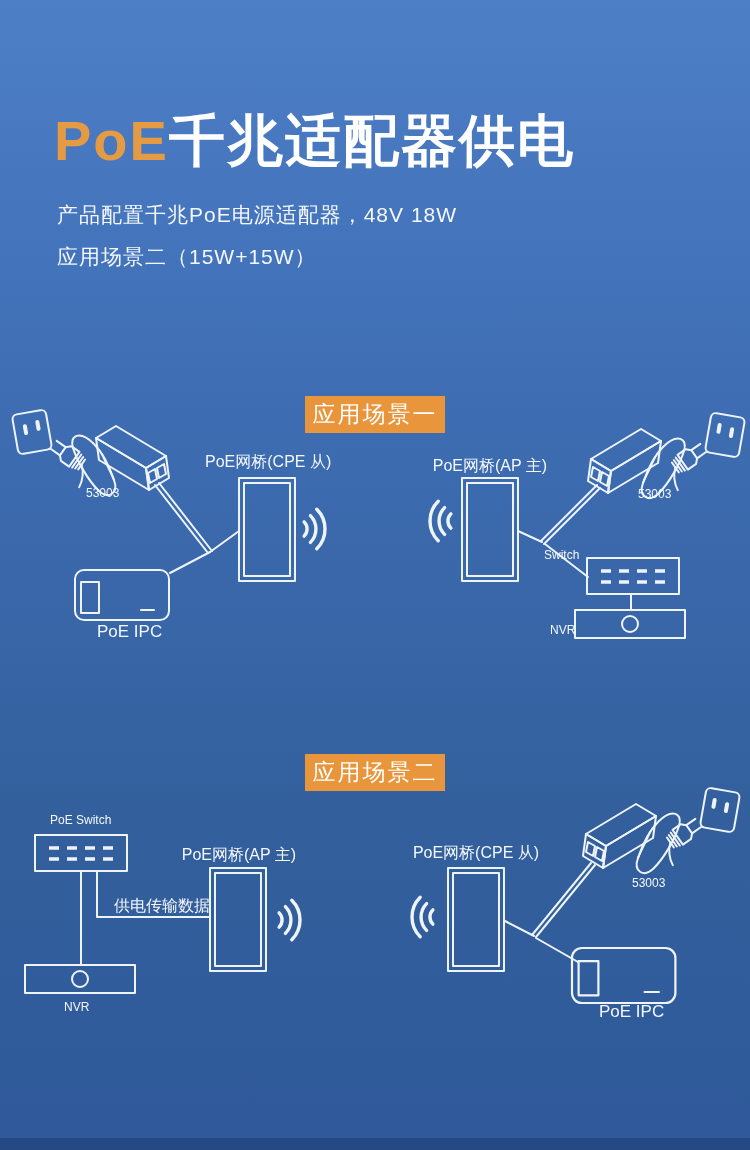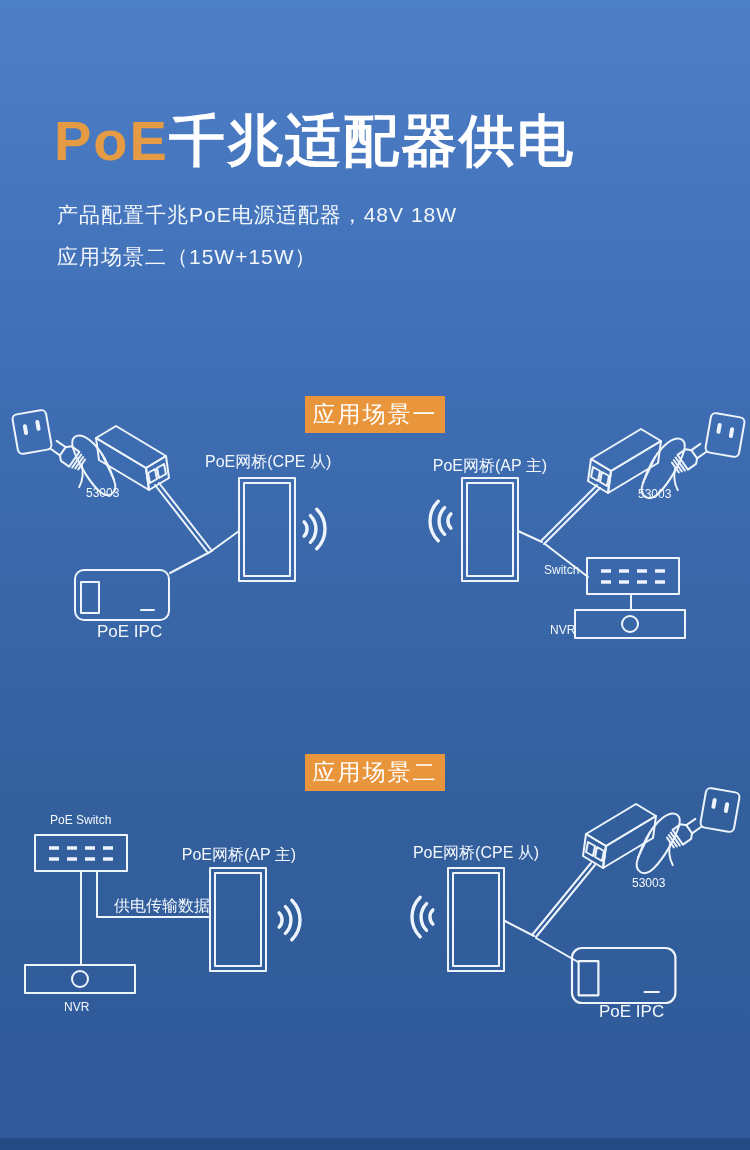--- a/index.html
+++ b/index.html
@@ -170,21 +170,21 @@
   <p class="subtitle l2">应用场景二（15W+15W）</p>
 
   <div class="badge one">应用场景一</div>
   <div class="badge two">应用场景二</div>
 
   <span class="lbl" style="left:86px;  top:486px;">53003</span>
   <span class="lbl sm ctr" style="left:205px; top:452px; width:122px;">PoE网桥(CPE 从)</span>
   <span class="lbl" style="left:97px;  top:622px; font-size:17px;">PoE IPC</span>
   <span class="lbl sm ctr" style="left:430px; top:456px; width:120px;">PoE网桥(AP 主)</span>
   <span class="lbl" style="left:638px; top:487px;">53003</span>
-  <span class="lbl" style="left:544px; top:563px;text-align:right;">Switch</span>
+  <span class="lbl" style="left:544px; top:548px;text-align:right;">Switch</span>
   <span class="lbl" style="left:550px; top:623px;">NVR</span>
 
   <span class="lbl" style="left:50px;  top:813px;">PoE Switch</span>
   <span class="lbl sm" style="left:114px; top:896px;">供电传输数据</span>
   <span class="lbl" style="left:64px;  top:1000px;">NVR</span>
   <span class="lbl sm ctr" style="left:179px; top:845px; width:120px;">PoE网桥(AP 主)</span>
   <span class="lbl sm ctr" style="left:411px; top:843px; width:130px;">PoE网桥(CPE 从)</span>
   <span class="lbl" style="left:632px; top:876px;">53003</span>
   <span class="lbl" style="left:599px; top:1002px; font-size:17px;">PoE IPC</span>
 

